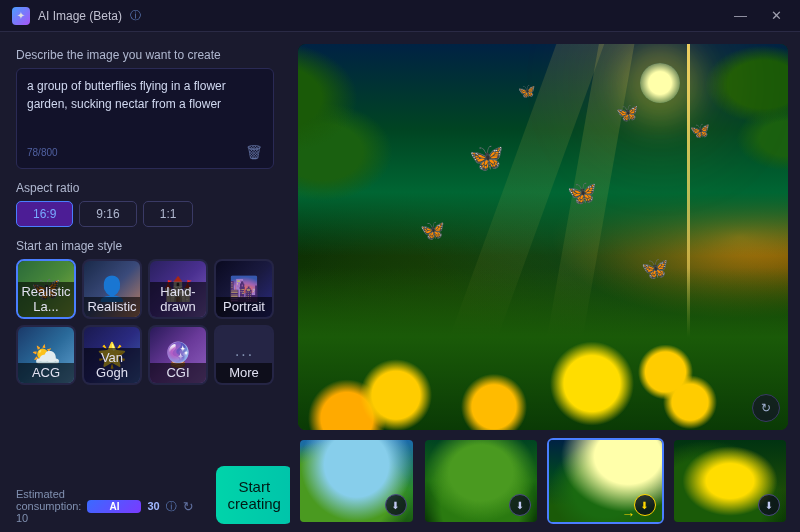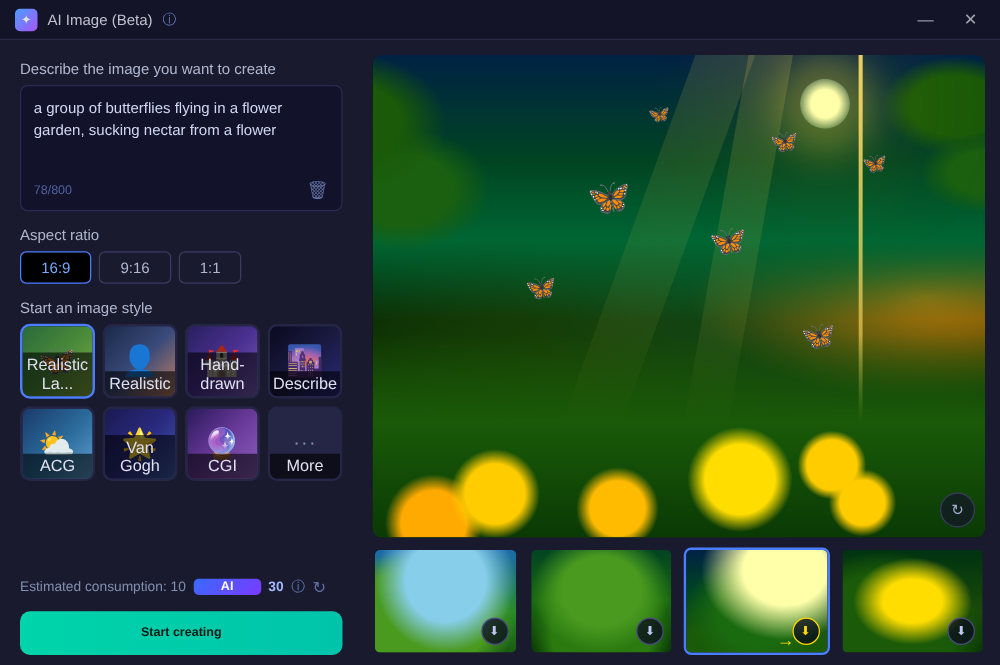--- a/index.html
+++ b/index.html
@@ -126,21 +126,21 @@
       padding: 5px 16px;
       border-radius: 5px;
       border: 1px solid #3a3a65;
       background: transparent;
       color: #b0b8d0;
       cursor: pointer;
       font-size: 12px;
       transition: background 0.2s;
     }
     .aspect-btn.active {
-      background: #000000;
+      background: #4c1d95;
       border-color: #4a7eff;
       color: #78aaff;
       text-align: center;
     }
     .style-section {}
     .style-grid {
       display: grid;
       grid-template-columns: repeat(4, 1fr);
       gap: 6px;
     }
@@ -209,22 +209,22 @@
       cursor: pointer;
       font-size: 13px;
     }
     .start-btn {
       width: 100%;
       padding: 12px;
       background: linear-gradient(90deg, #00d4aa, #00c4aa);
       border: none;
       border-radius: 8px;
       color: #001a15;
-      font-size: 10px;
-      font-weight: 700;
+      font-size: 15px;
+      font-weight: 400;
       cursor: pointer;
       margin-top: 8px;
     }
     .right-panel {
       flex: 1;
       display: flex;
       flex-direction: column;
       padding: 12px 12px 8px 8px;
       gap: 8px;
     }
@@ -410,22 +410,22 @@
       font-size: 14px;
       font-weight: bold;
     }
     .info-icon {
       color: #6080c0;
       font-size: 11px;
       cursor: pointer;
     }
     .left-bottom {
       display: flex;
-      flex-direction: column;
-      gap: 4px;
+      flex-direction: row;
+      gap: 22px;
       margin-top: auto;
     }
     .dots-icon {
       font-size: 16px;
       color: #8090b0;
     }
     .style-more-dots { letter-spacing: 1px; }
   </style>
 </head>
 <body>
@@ -480,21 +480,21 @@
           <div class="style-label">Realistic</div>
         </div>
 
         <div class="style-item">
           <div class="style-thumb style-thumb-handdrawn">🏰</div>
           <div class="style-label">Hand-drawn</div>
         </div>
 
         <div class="style-item">
           <div class="style-thumb style-thumb-cyberpunk">🌆</div>
-          <div class="style-label">Describe</div>
+          <div class="style-label">Portrait</div>
         </div>
 
         <div class="style-item">
           <div class="style-thumb style-thumb-acg">⛅</div>
           <div class="style-label">ACG</div>
         </div>
 
         <div class="style-item">
           <div class="style-thumb style-thumb-vangogh">🌟</div>
           <div class="style-label">Van Gogh</div>

